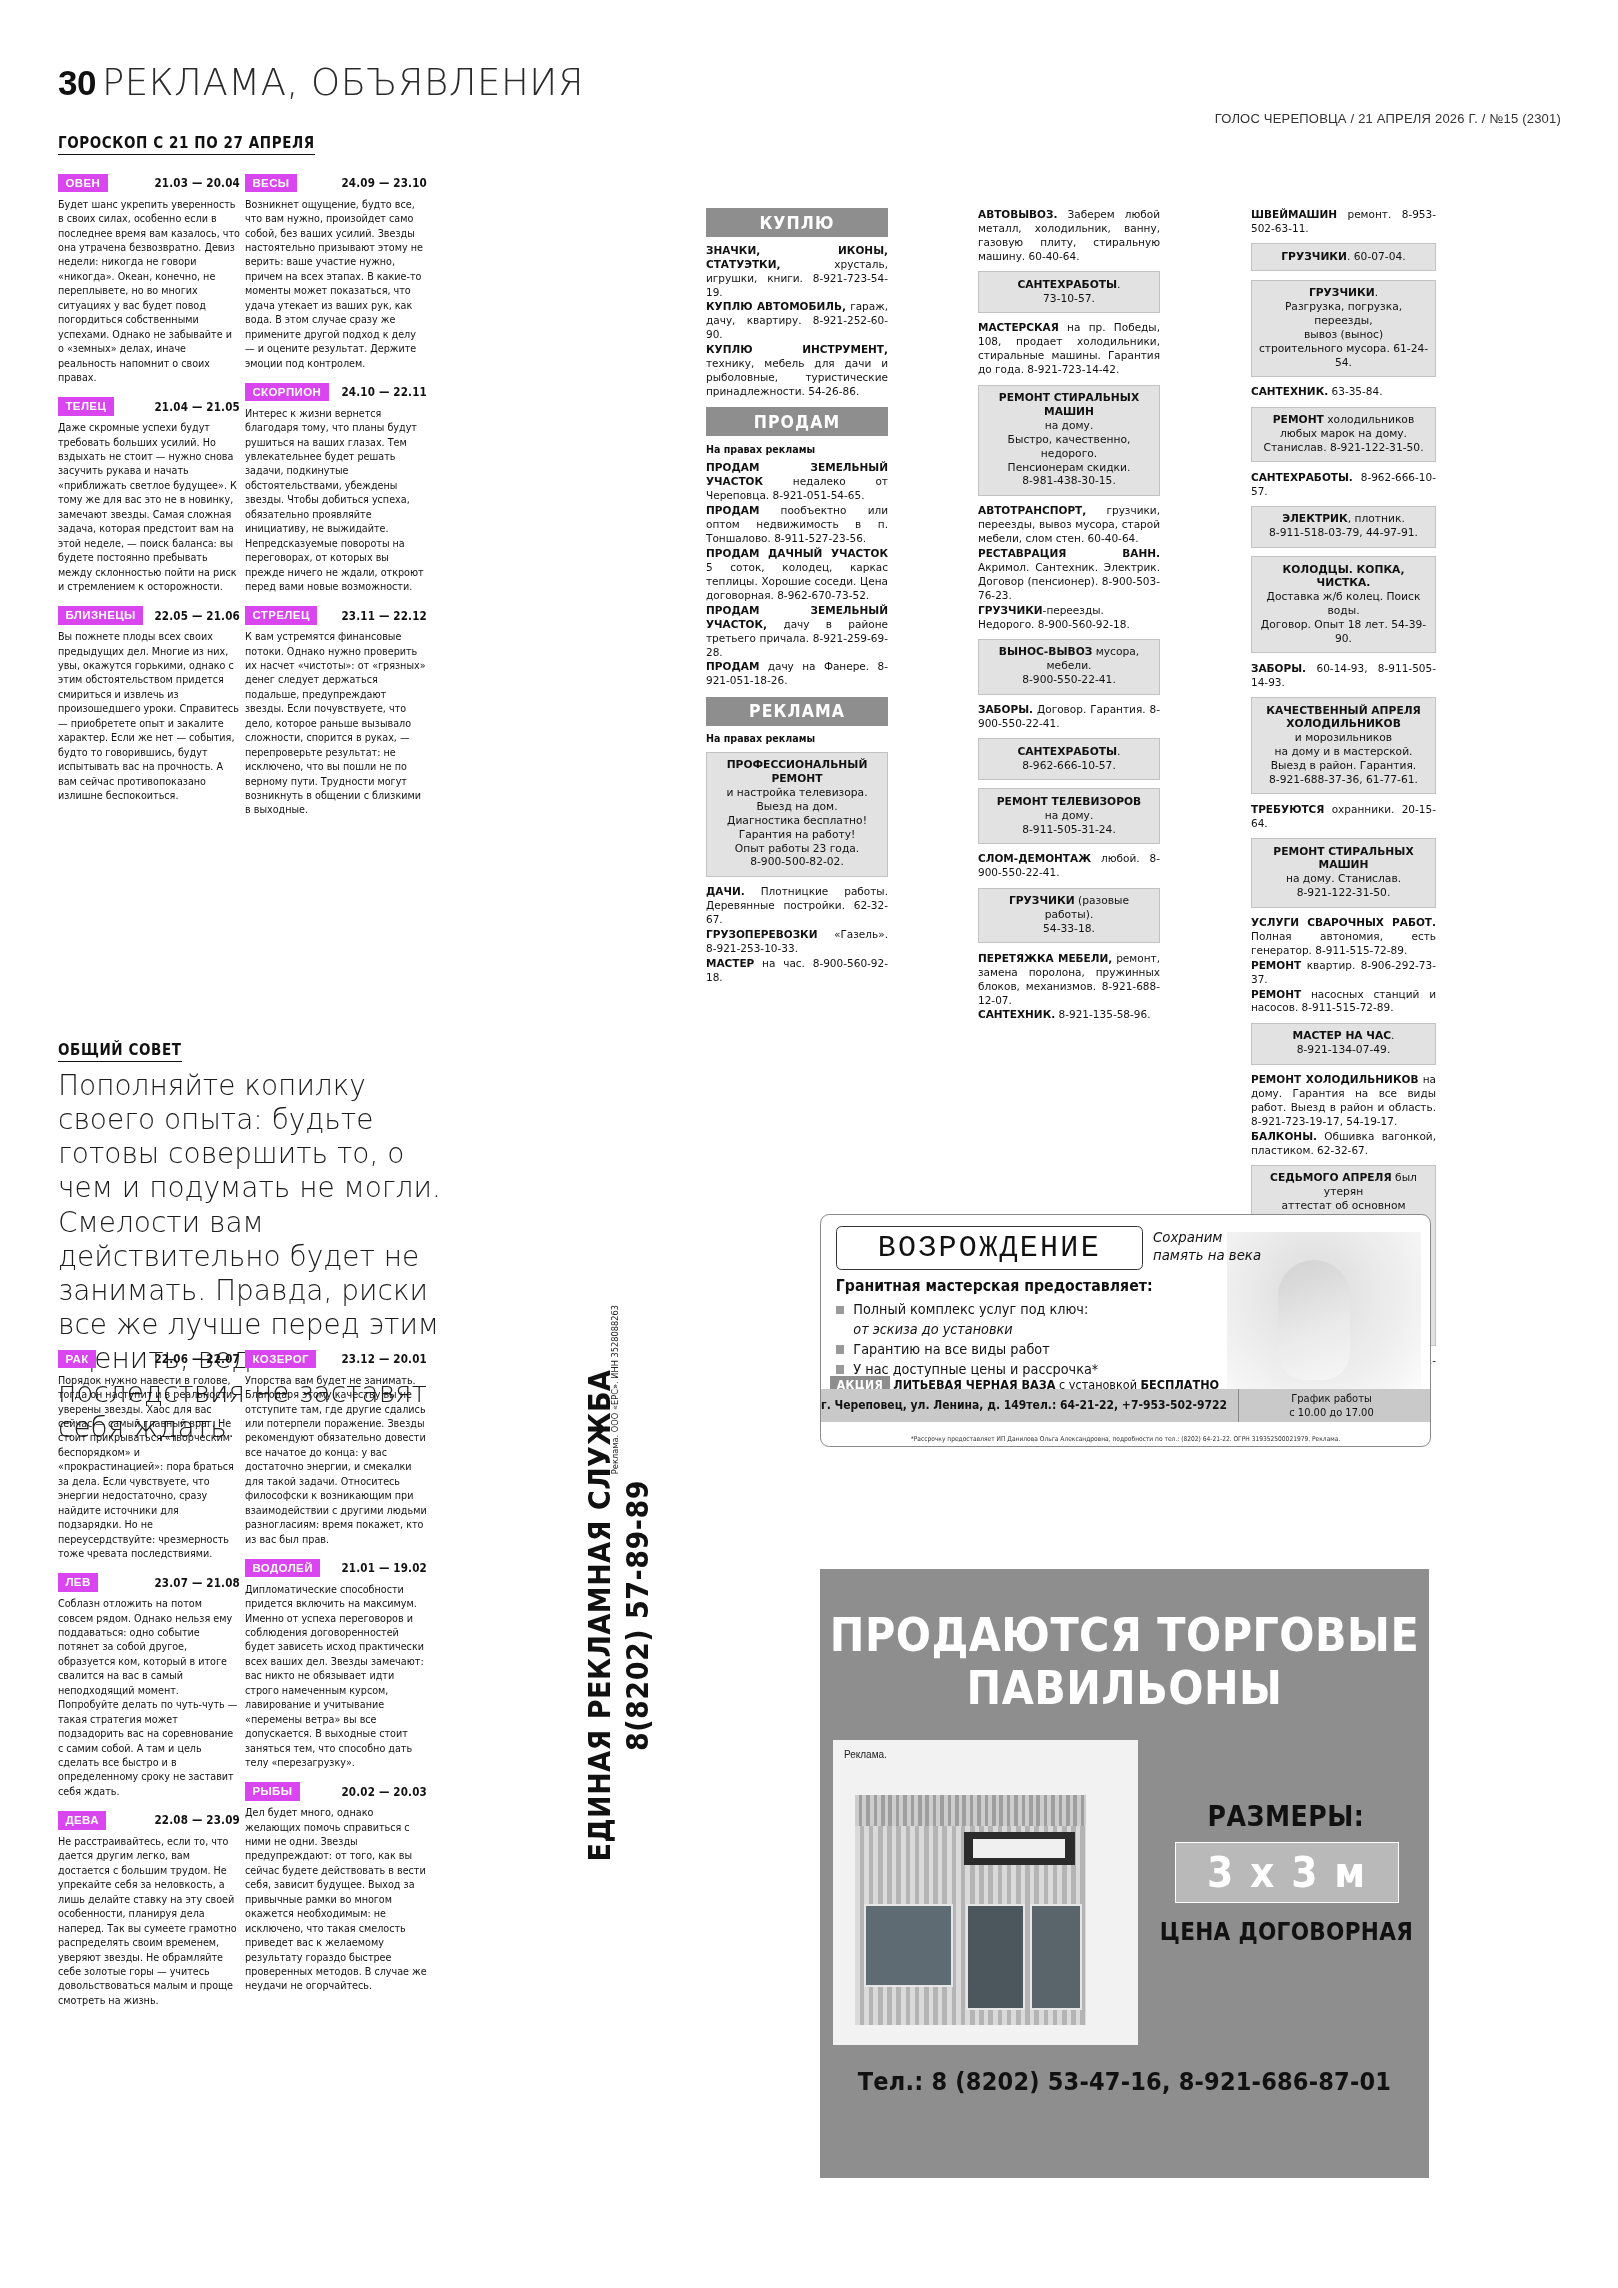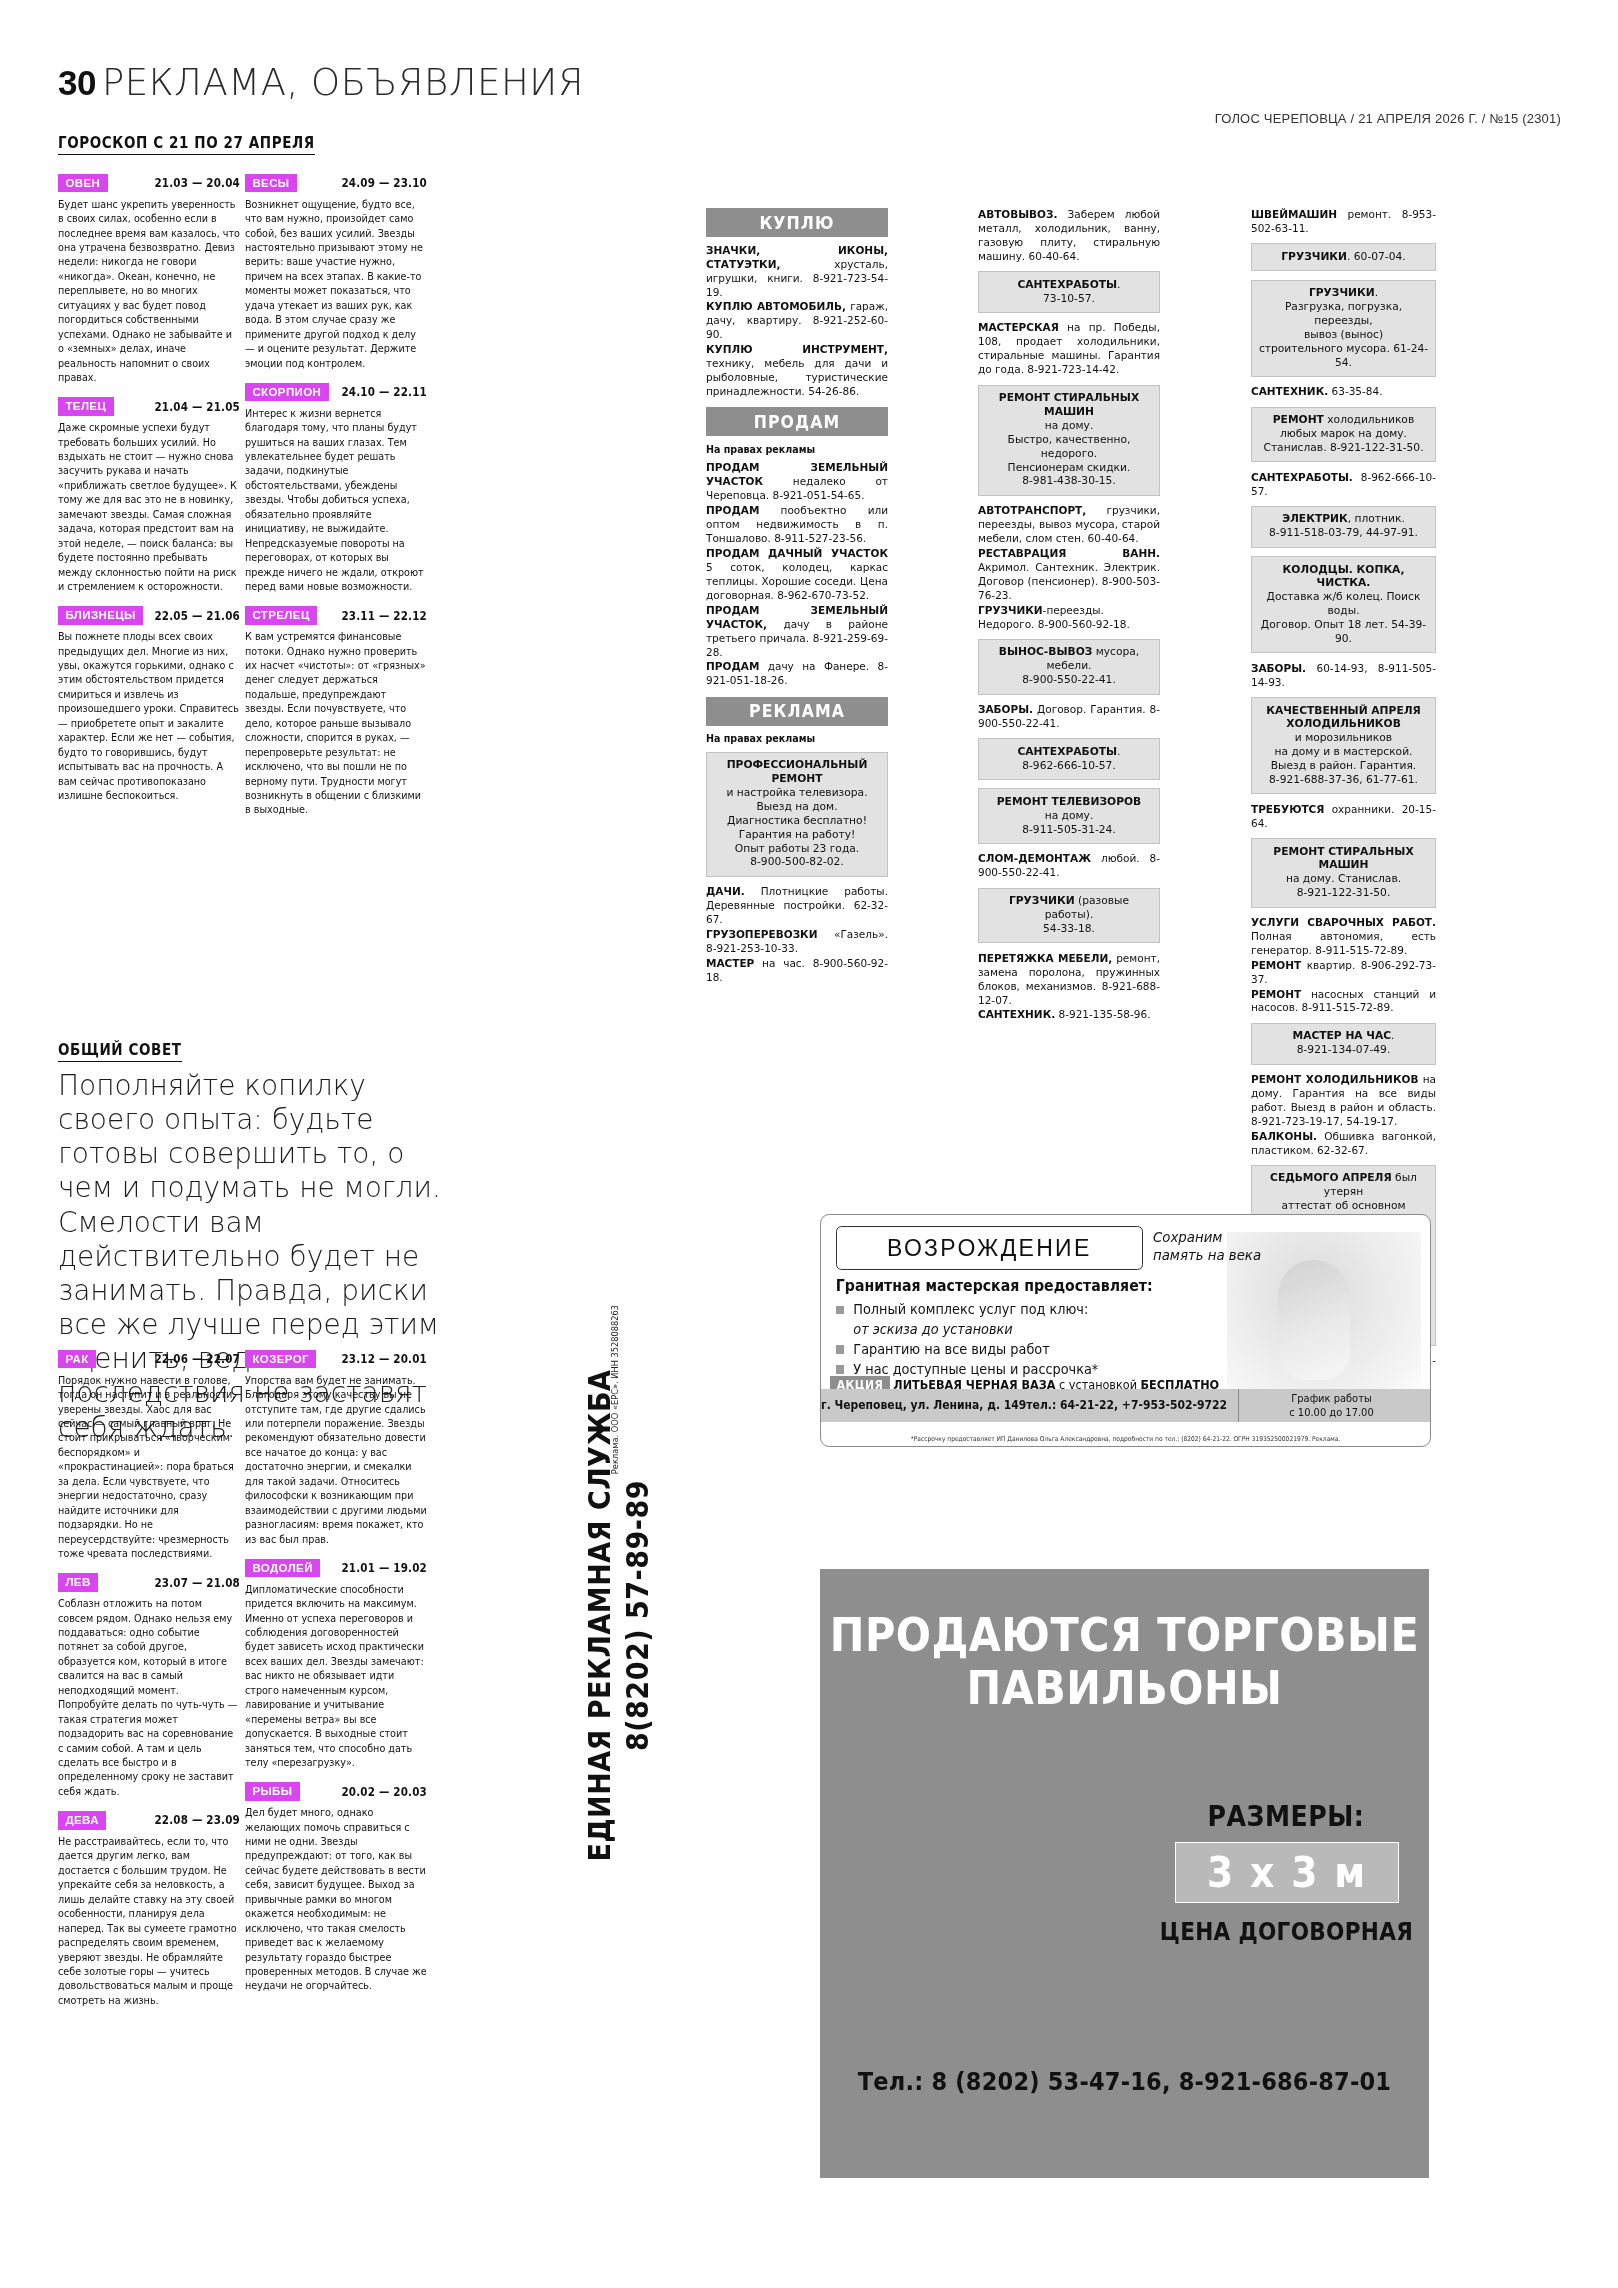--- a/index.html
+++ b/index.html
@@ -71,21 +71,21 @@
   .voz{position:absolute;left:820px;top:1214px;width:609px;height:231px;
      border:0.9px solid #8a8a8a;border-radius:9.2px;background:#fff;overflow:hidden;
      font-family:"DejaVu Sans Condensed","DejaVu Sans",sans-serif;}
   .voz-angel{position:absolute;right:9.2px;top:16.6px;width:194px;height:171px;
      background:radial-gradient(ellipse at 45% 35%, #d9d9d9 0%, #e8e8e8 40%, #f4f4f4 75%, #fff 100%);
      opacity:.95;}
   .voz-angel:after{content:"";position:absolute;left:51px;top:28px;width:72px;height:120px;border-radius:37px 37px 28px 28px;
      background:linear-gradient(160deg,#cfcfcf,#eaeaea 60%,#f7f7f7);}
   .voz-logo{position:absolute;left:14.8px;top:11px;width:305px;height:42px;
      border:1.8px solid #333;border-radius:5.5px;display:flex;align-items:center;justify-content:center;}
-  .voz-logo span{font-family:Liberation Sans, sans-serif;font-size:23px;letter-spacing:2.3px;color:#111;}
+  .voz-logo span{font-family:Liberation Mono, monospace;font-size:30px;letter-spacing:2.3px;color:#111;}
   .voz-slog{position:absolute;left:332px;top:13px;font-style:italic;font-size:14.8px;line-height:1.25;color:#111;}
   .voz-h{position:absolute;left:14.8px;top:61px;font-size:15.7px;font-weight:bold;}
   .voz-items{position:absolute;left:14.8px;top:85px;width:388px;font-size:14.3px;line-height:1.27;}
   .voz-items div{position:relative;padding-left:17.5px;margin-bottom:1.8px;}
   .voz-items div.sq:before{content:"";position:absolute;left:0;top:5.5px;width:8.3px;height:8.3px;background:#9a9a9a;}
   .voz-items div.cont{padding-left:17.5px;font-style:italic;}
   .voz-act{position:absolute;left:9.2px;top:162px;width:591px;font-size:12.5px;}
   .voz-act .tag{background:#8e8e8e;color:#fff;font-weight:bold;padding:1.8px 6.5px;font-size:12px;letter-spacing:0.4px;}
   .voz-act .c{text-align:center;display:block;margin-top:1.8px;font-size:12.5px;}
   .voz-bar{position:absolute;left:0;bottom:24px;width:609px;background:#c9c9c9;height:33px;}
@@ -354,20 +354,32 @@
     <div class="voz-sched">
       <span>График работы</span>
       <span>с 10.00 до 17.00</span>
     </div>
     <div class="voz-fine">*Рассрочку предоставляет ИП Данилова Ольга Александровна, подробности по тел.: (8202) 64-21-22. ОГРН 319352500021979. Реклама.</div>
   </div>
 
   <div class="pav">
     <div class="pav-t1">ПРОДАЮТСЯ ТОРГОВЫЕ</div>
     <div class="pav-t2">ПАВИЛЬОНЫ</div>
+    <div class="pav-photo">
+      <div class="pav-rek">Реклама.</div>
+      <div class="kiosk">
+        <div class="roof"></div>
+        <div class="body"></div>
+        <div class="sign"></div>
+        <div class="sign2"></div>
+        <div class="win1"></div>
+        <div class="win2"></div>
+        <div class="win3"></div>
+      </div>
+    </div>
     <div class="pav-size-lbl">РАЗМЕРЫ:</div>
     <div class="pav-size-box">
       <span>3 х 3 м</span>
     </div>
     <div class="pav-price">ЦЕНА ДОГОВОРНАЯ</div>
     <div class="pav-tel">Тел.: 8 (8202) 53-47-16, 8-921-686-87-01</div>
   </div>
 
 </div>
 

